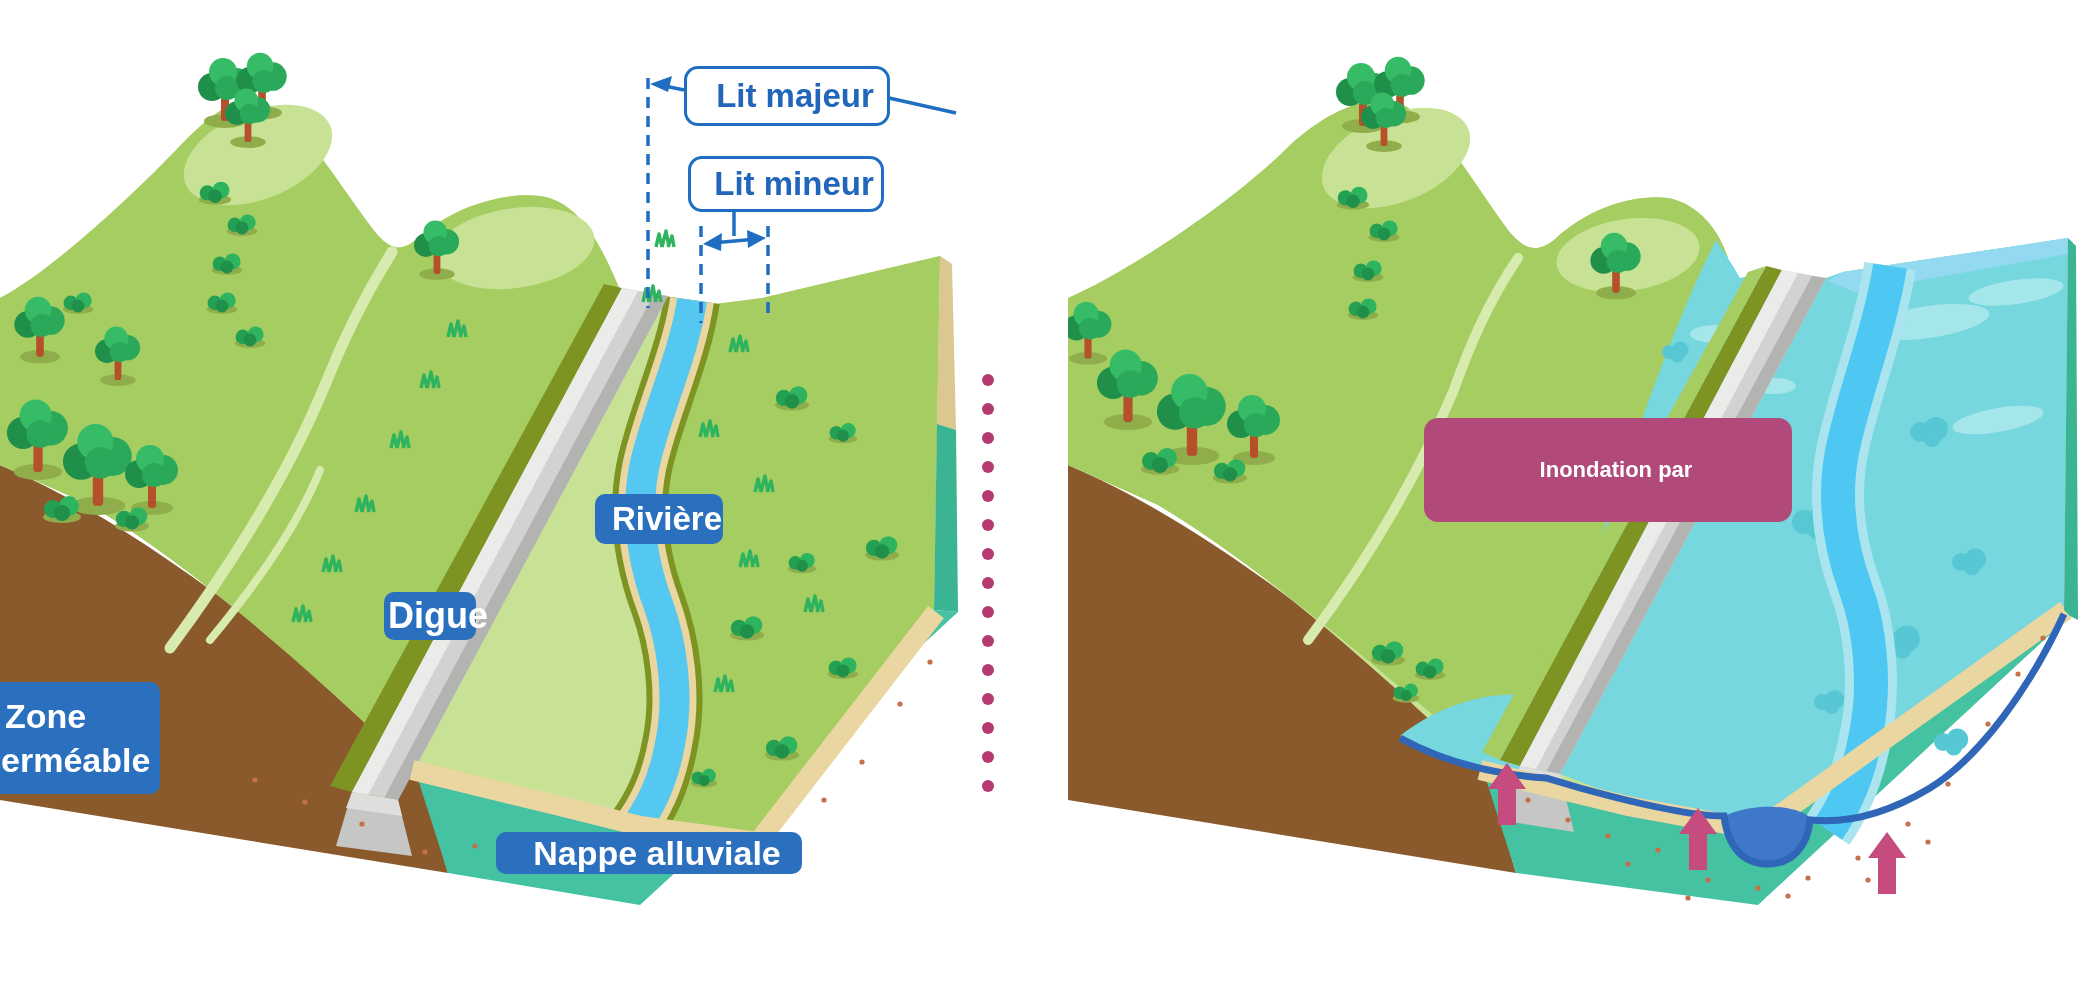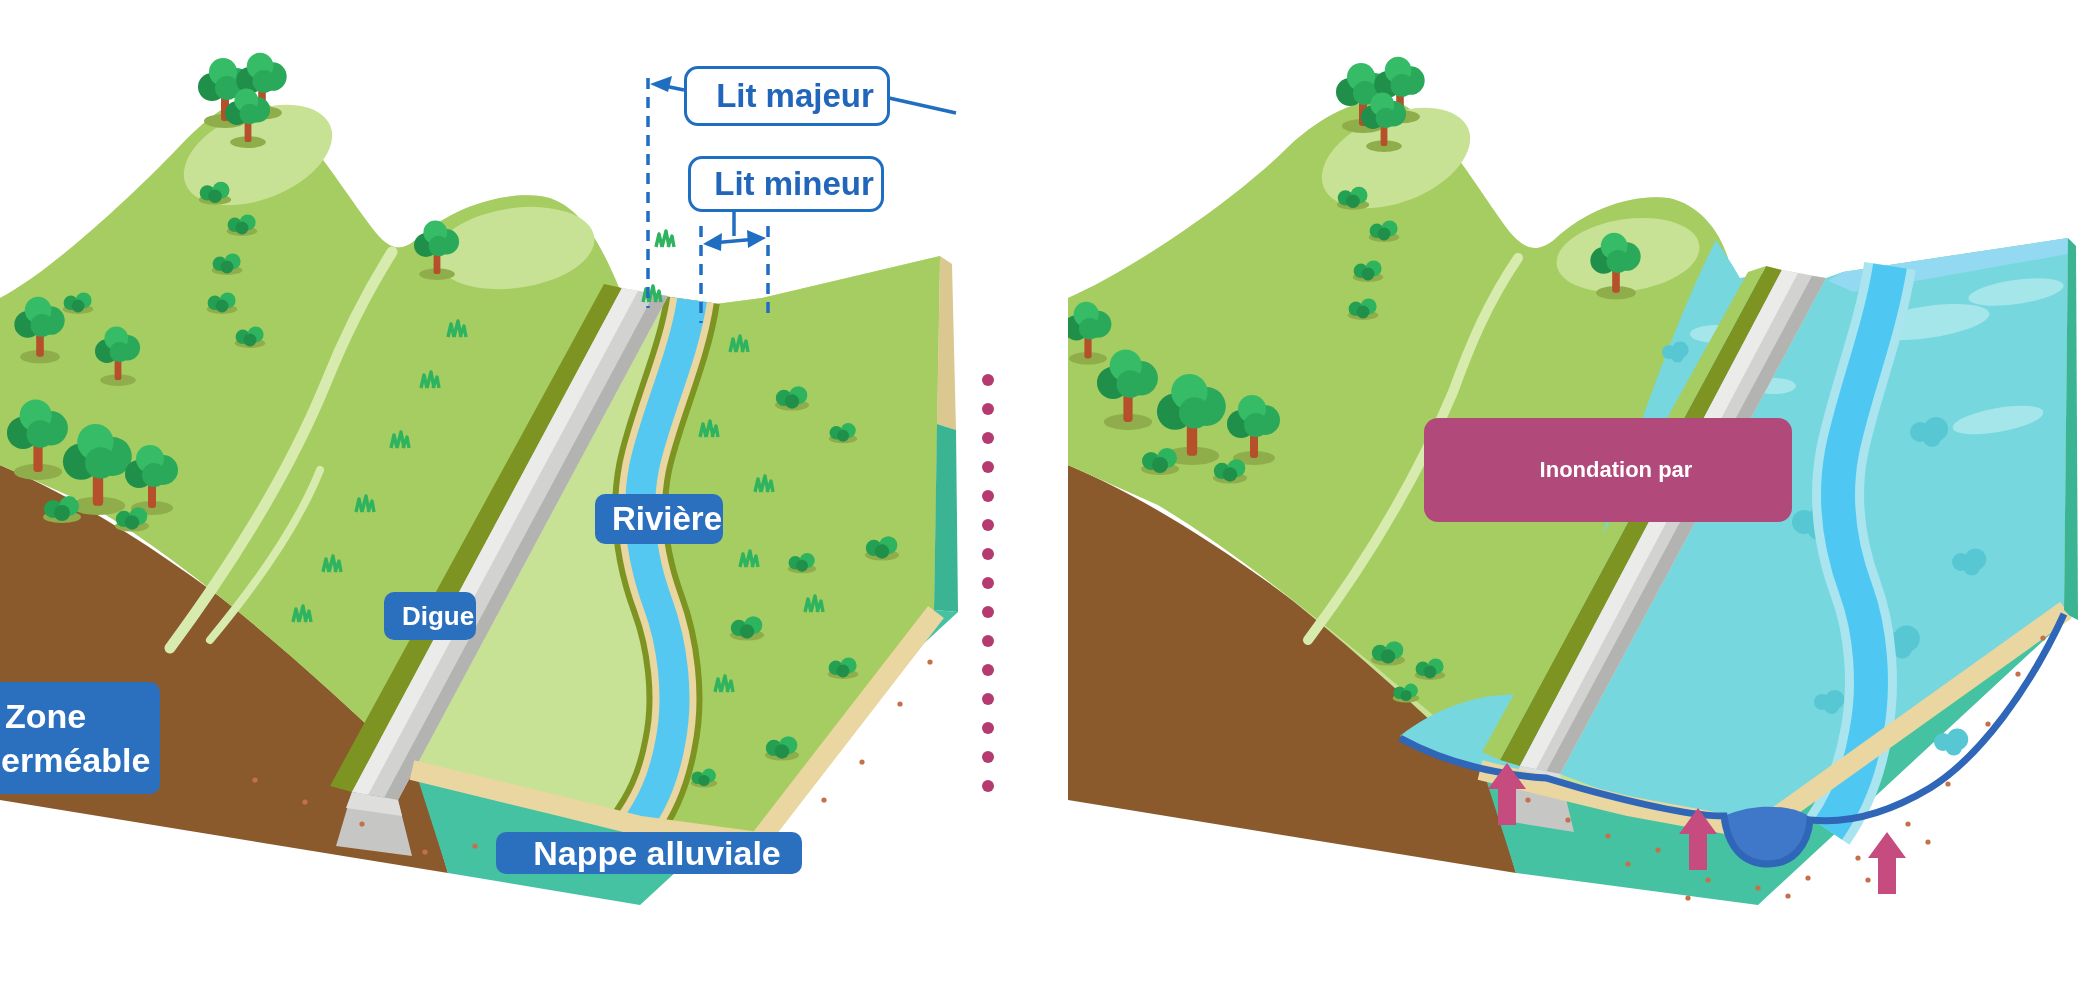--- a/index.html
+++ b/index.html
@@ -11,21 +11,21 @@
 
   .lbl{position:absolute;box-sizing:border-box;display:flex;align-items:center;justify-content:center;
        font-weight:700;text-align:left;padding-left:16px;}
   .lbl-blue{background:#2b6fbf;color:#ffffff;border-radius:10px;font-size:33px;}
   .lbl-outline{background:#ffffff;border:3px solid #1f6ec2;color:#2166ba;border-radius:14px;font-size:33px;}
   .lbl-magenta{background:#b14a7b;color:#ffffff;border-radius:14px;font-size:22px;
                flex-direction:column;line-height:1.45;}
   .lbl-col{flex-direction:column;line-height:1.3;}
 
   #zone-label{left:-85px;top:682px;width:245px;height:112px;font-size:34px;}
-  #digue-label{left:384px;top:592px;width:92px;height:48px;font-size:26px;}
+  #digue-label{left:384px;top:592px;width:92px;height:48px;font-size:36px;}
   #riviere-label{left:595px;top:473px;width:128px;height:50px;margin-top:21px;}
   #nappe-label{left:496px;top:832px;width:306px;height:42px;font-size:34px;}
   #lit-majeur-label{left:684px;top:66px;width:206px;height:60px;}
   #lit-mineur-label{left:688px;top:156px;width:196px;height:56px;}
   #inondation-label{left:1424px;top:418px;width:368px;height:104px;}
 
   .divider{position:absolute;left:982px;top:374px;display:flex;flex-direction:column;gap:17px;}
   .divider span{width:12px;height:12px;border-radius:50%;background:#b43a70;}
 </style>
 </head>

